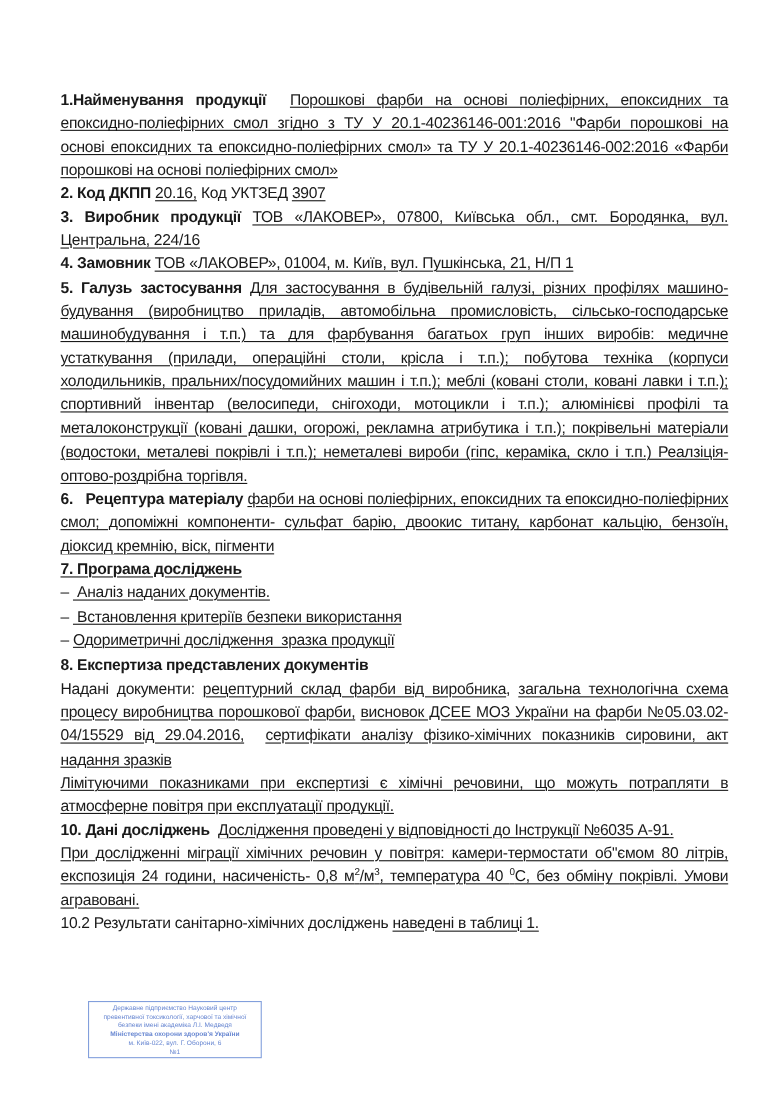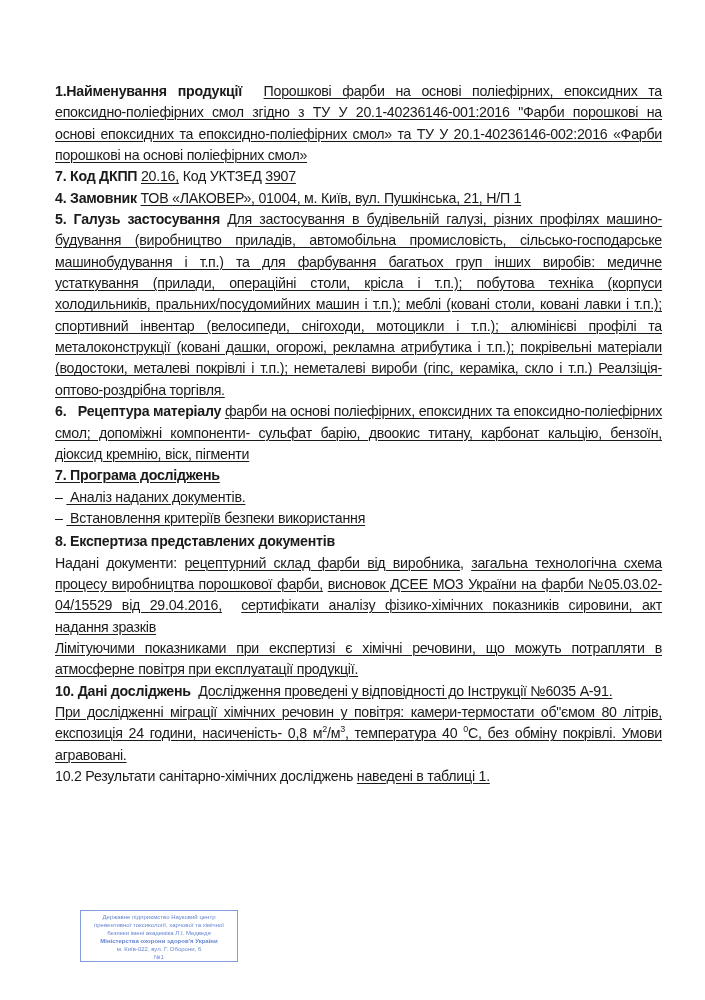--- a/index.html
+++ b/index.html
@@ -28,26 +28,29 @@
 </head>
 <body>
 
 <div class="page">
 
   <p class="para">
     <b>1.Найменування продукції</b>&nbsp;&nbsp;<u>Порошкові фарби на основі поліефірних, епоксидних та епоксидно-поліефірних смол згідно з ТУ У 20.1-40236146-001:2016 "Фарби порошкові на основі епоксидних та епоксидно-поліефірних смол» та ТУ У 20.1-40236146-002:2016 «Фарби порошкові на основі поліефірних смол»</u>
   </p>
 
   <p class="para gap">
-    <b>7. Код ДКПП</b>
+    <b>2. Код ДКПП</b>
     <u>20.16,</u>
     <span>Код УКТЗЕД</span>
     <u>3907</u>
   </p>
 
+  <p class="para gap">
+    <b>3. Виробник продукції</b>&nbsp;<u>ТОВ «ЛАКОВЕР», 07800, Київська обл., смт. Бородянка, вул. Центральна, 224/16</u>
+  </p>
 
   <p class="para gap">
     <b>4. Замовник</b>
     <u>ТОВ «ЛАКОВЕР», 01004, м. Київ, вул. Пушкінська, 21, Н/П 1</u>
   </p>
 
   <p class="para gap">
     <b>5. Галузь застосування</b>
     <u>Для застосування в будівельній галузі, різних профілях машино-будування (виробництво приладів, автомобільна промисловість, сільсько-господарське машинобудування і т.п.) та для фарбування багатьох груп інших виробів: медичне устаткування (прилади, операційні столи, крісла і т.п.); побутова техніка (корпуси холодильників, пральних/посудомийних машин і т.п.); меблі (ковані столи, ковані лавки і т.п.); спортивний інвентар (велосипеди, снігоходи, мотоцикли і т.п.); алюмінієві профілі та металоконструкції (ковані дашки, огорожі, рекламна атрибутика і т.п.); покрівельні матеріали (водостоки, металеві покрівлі і т.п.); неметалеві вироби (гіпс, кераміка, скло і т.п.) Реалзіція- оптово-роздрібна торгівля.</u>
   </p>
@@ -60,20 +63,24 @@
   <p class="para gap">
     <b><u>7. Програма досліджень</u></b>
   </p>
   <p class="dash-item gap">
     <span>–</span>
     <u style="white-space:pre"> Аналіз наданих документів.</u>
   </p>
   <p class="dash-item gap">
     <span>–</span>
     <u style="white-space:pre"> Встановлення критеріїв безпеки використання</u>
+  </p>
+  <p class="dash-item gap">
+    <span>–</span>
+    <u style="white-space:pre">Одориметричні дослідження  зразка продукції</u>
   </p>
 
   <p class="para gap">
     <b>8. Експертиза представлених документів</b>
   </p>
   <p class="para"><span>Надані документи: </span><u>рецептурний склад фарби від виробника</u><span>, </span><u>загальна технологічна схема процесу виробництва порошкової фарби,</u><span> </span><u>висновок ДСЕЕ МОЗ України на фарби №05.03.02-04/15529 від 29.04.2016,</u><span style="white-space:pre">  </span><u>сертифікати аналізу фізико-хімічних показників сировини, акт надання зразків</u></p>
 
   <p class="para">
     <u>Лімітуючими показниками при експертизі є хімічні речовини, що можуть потрапляти в атмосферне повітря при експлуатації продукції.</u>
   </p>

